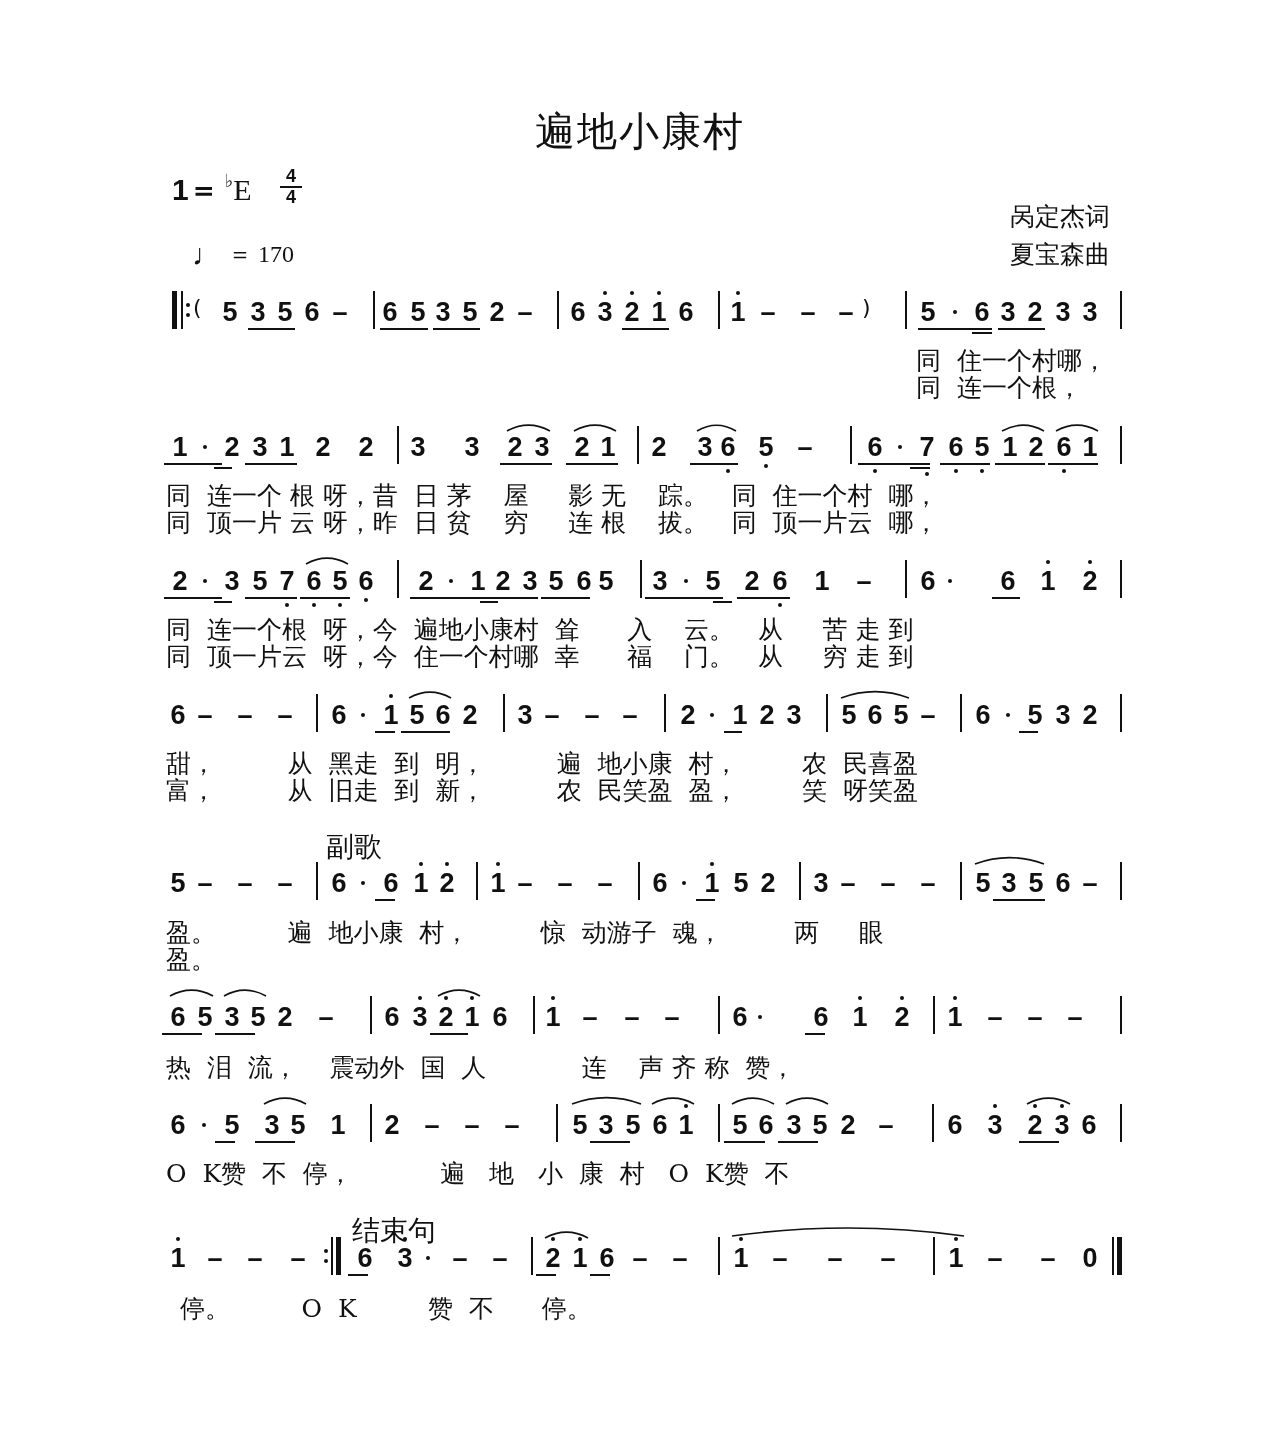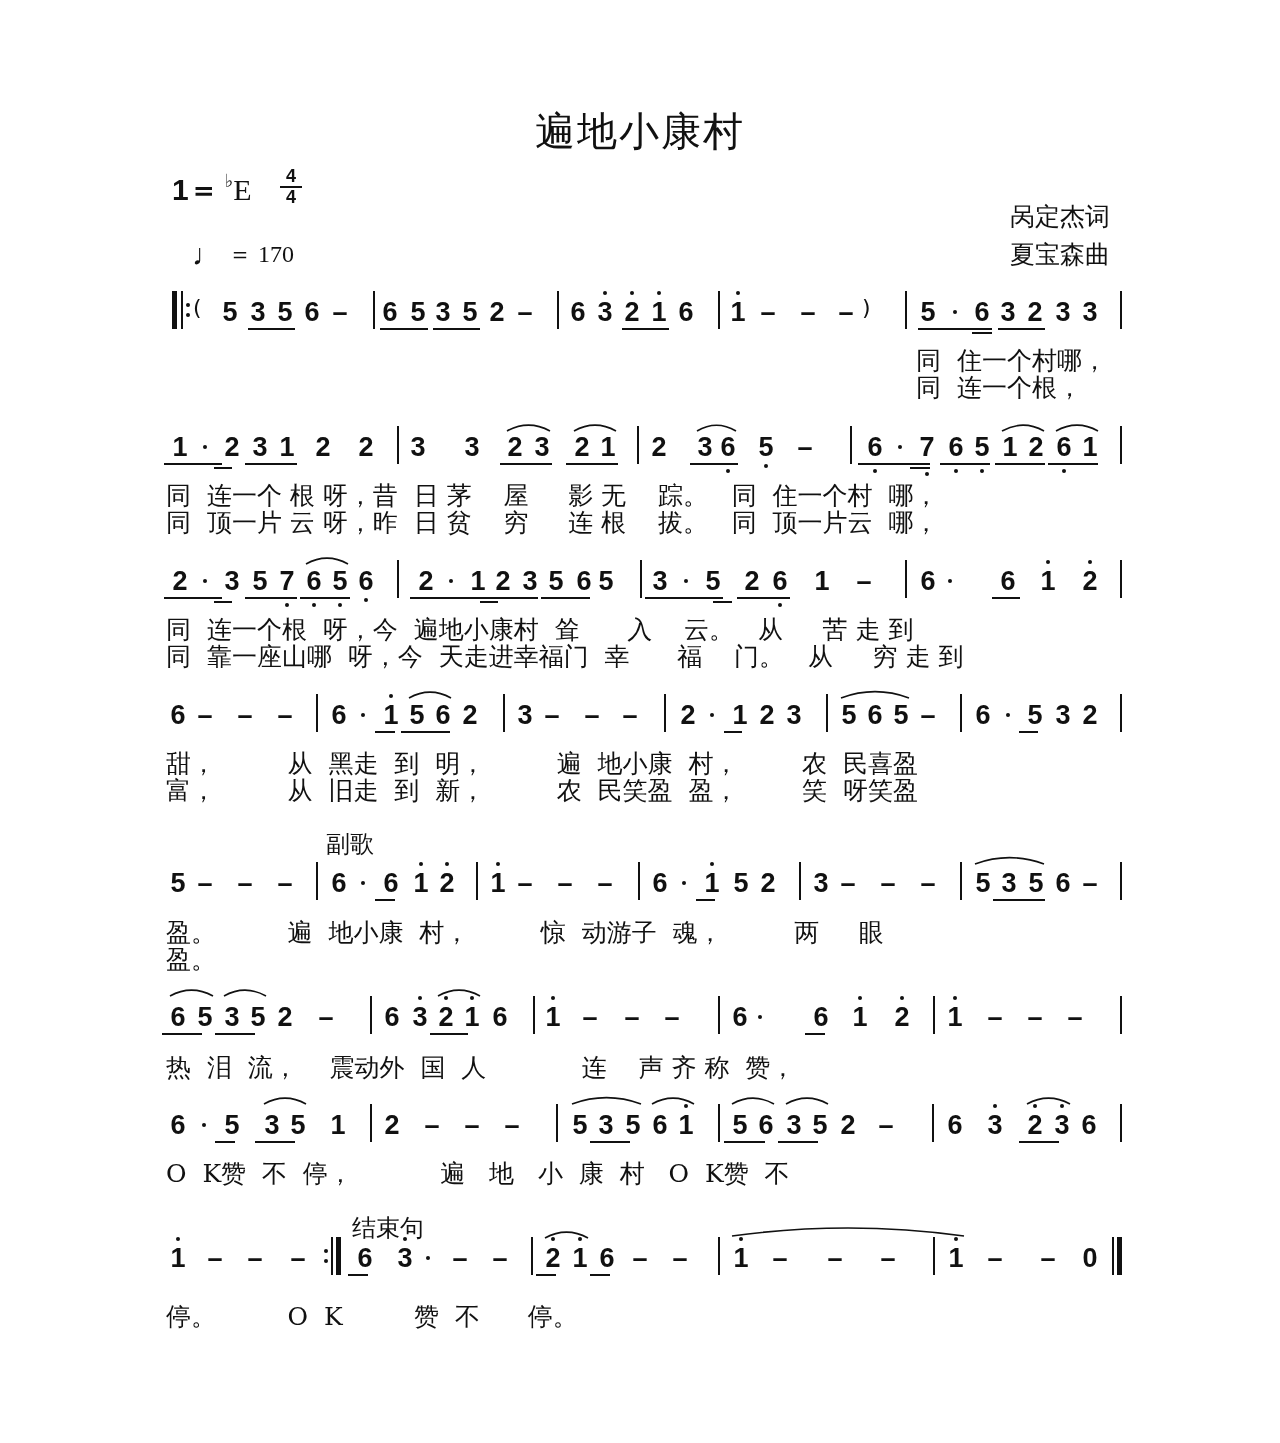--- a/index.html
+++ b/index.html
@@ -16,21 +16,21 @@
   .tempo .note{font-size:30px;vertical-align:-3px;margin-right:6px;}
   .row{position:absolute;left:0;width:1280px;height:60px;}
   .n{position:absolute;top:0;font-family:"Liberation Sans",sans-serif;font-weight:bold;font-size:27px;line-height:30px;width:20px;text-align:center;}
   .dash{position:absolute;top:0;font-family:"Liberation Sans",sans-serif;font-weight:bold;font-size:27px;line-height:30px;width:20px;text-align:center;}
   .dot{position:absolute;width:4px;height:4px;border-radius:2px;background:#111;}
   .aug{position:absolute;top:13px;width:4px;height:4px;border-radius:2px;background:#111;}
   .bl{position:absolute;top:-6px;width:2px;height:38px;background:#111;}
   .ul{position:absolute;height:2px;background:#111;}
   .paren{position:absolute;top:-2px;font-family:"DejaVu Sans",sans-serif;font-size:22px;}
   .lyr{position:absolute;font-family:"DejaVu Serif",serif;font-size:25px;line-height:28px;white-space:pre;}
-  .mark{position:absolute;font-family:Liberation Serif, serif;font-size:24px;}
+  .mark{position:absolute;font-family:Liberation Serif, serif;font-size:28px;}
   svg.slur{position:absolute;left:0;top:0;overflow:visible;}
 </style>
 </head>
 <body>
 
 <div class="abs title">遍地小康村</div>
 
 <div class="abs key">
   <span>1＝</span><span class="flat">♭</span><span class="E">E</span>
 </div>
@@ -226,21 +226,21 @@
       <div class="ul" style="left: 541px; width: 49px; top: 31px;"></div>
       <div class="ul" style="left: 645px; width: 78px; top: 31px;"></div>
       <div class="ul" style="left: 713px; width: 19px; top: 35px;"></div>
       <div class="ul" style="left: 737px; width: 53px; top: 31px;"></div>
       <div class="ul" style="left: 992px; width: 28px; top: 31px;"></div>
     </div>
     <svg class="slur" width="1280" height="1443" style="position: absolute; left: 0px; top: 0px; pointer-events: none;">
       <path d="M306 564 Q327 552.32 348 564" fill="none" stroke="#111" stroke-width="1.6"></path>
     </svg>
     <div class="lyr" style="left: 166px; top: 616px;">同  连一个根  呀，今  遍地小康村  耸      入    云。   从     苦 走 到</div>
-    <div class="lyr" style="left: 166px; top: 643px;">同  靠一座山哪  呀，今  天走进幸福门  幸      福    门。   从     穷 走 到</div>
+    <div class="lyr" style="left: 166px; top: 643px;">同  顶一片云  呀，今  住一个村哪  幸      福    门。   从     穷 走 到</div>
     <div class="row" style="top: 700px;">
       <div class="n" style="left: 168px;">6</div>
       <div class="dash" style="left: 195px;">–</div>
       <div class="dash" style="left: 235px;">–</div>
       <div class="dash" style="left: 275px;">–</div>
       <div class="bl" style="left: 316px;"></div>
       <div class="n" style="left: 329px;">6</div>
       <div class="aug" style="left: 361px;"></div>
       <div class="dot" style="left: 389px; top: -6px;"></div>
       <div class="n" style="left: 381px;">1</div>
@@ -489,14 +489,14 @@
       <div class="ul" style="left: 348px; width: 20px; top: 31px;"></div>
       <div class="ul" style="left: 536px; width: 20px; top: 31px;"></div>
       <div class="ul" style="left: 590px; width: 20px; top: 31px;"></div>
     </div>
     <svg class="slur" width="1280" height="1443" style="position: absolute; left: 0px; top: 0px; pointer-events: none;">
       <path d="M545 1238 Q566.5 1226.28 588 1238" fill="none" stroke="#111" stroke-width="1.6"></path>
     </svg>
     <svg class="slur" width="1280" height="1443" style="position: absolute; left: 0px; top: 0px; pointer-events: none;">
       <path d="M732 1236 Q848 1220 964 1236" fill="none" stroke="#111" stroke-width="1.6"></path>
     </svg>
-    <div class="lyr" style="left: 166px; top: 1295px; margin-top: 8px;">停。         O  K         赞  不      停。</div>
+    <div class="lyr" style="left: 180px; top: 1295px;">停。         O  K         赞  不      停。</div>
   </div>
 
 </body></html>

